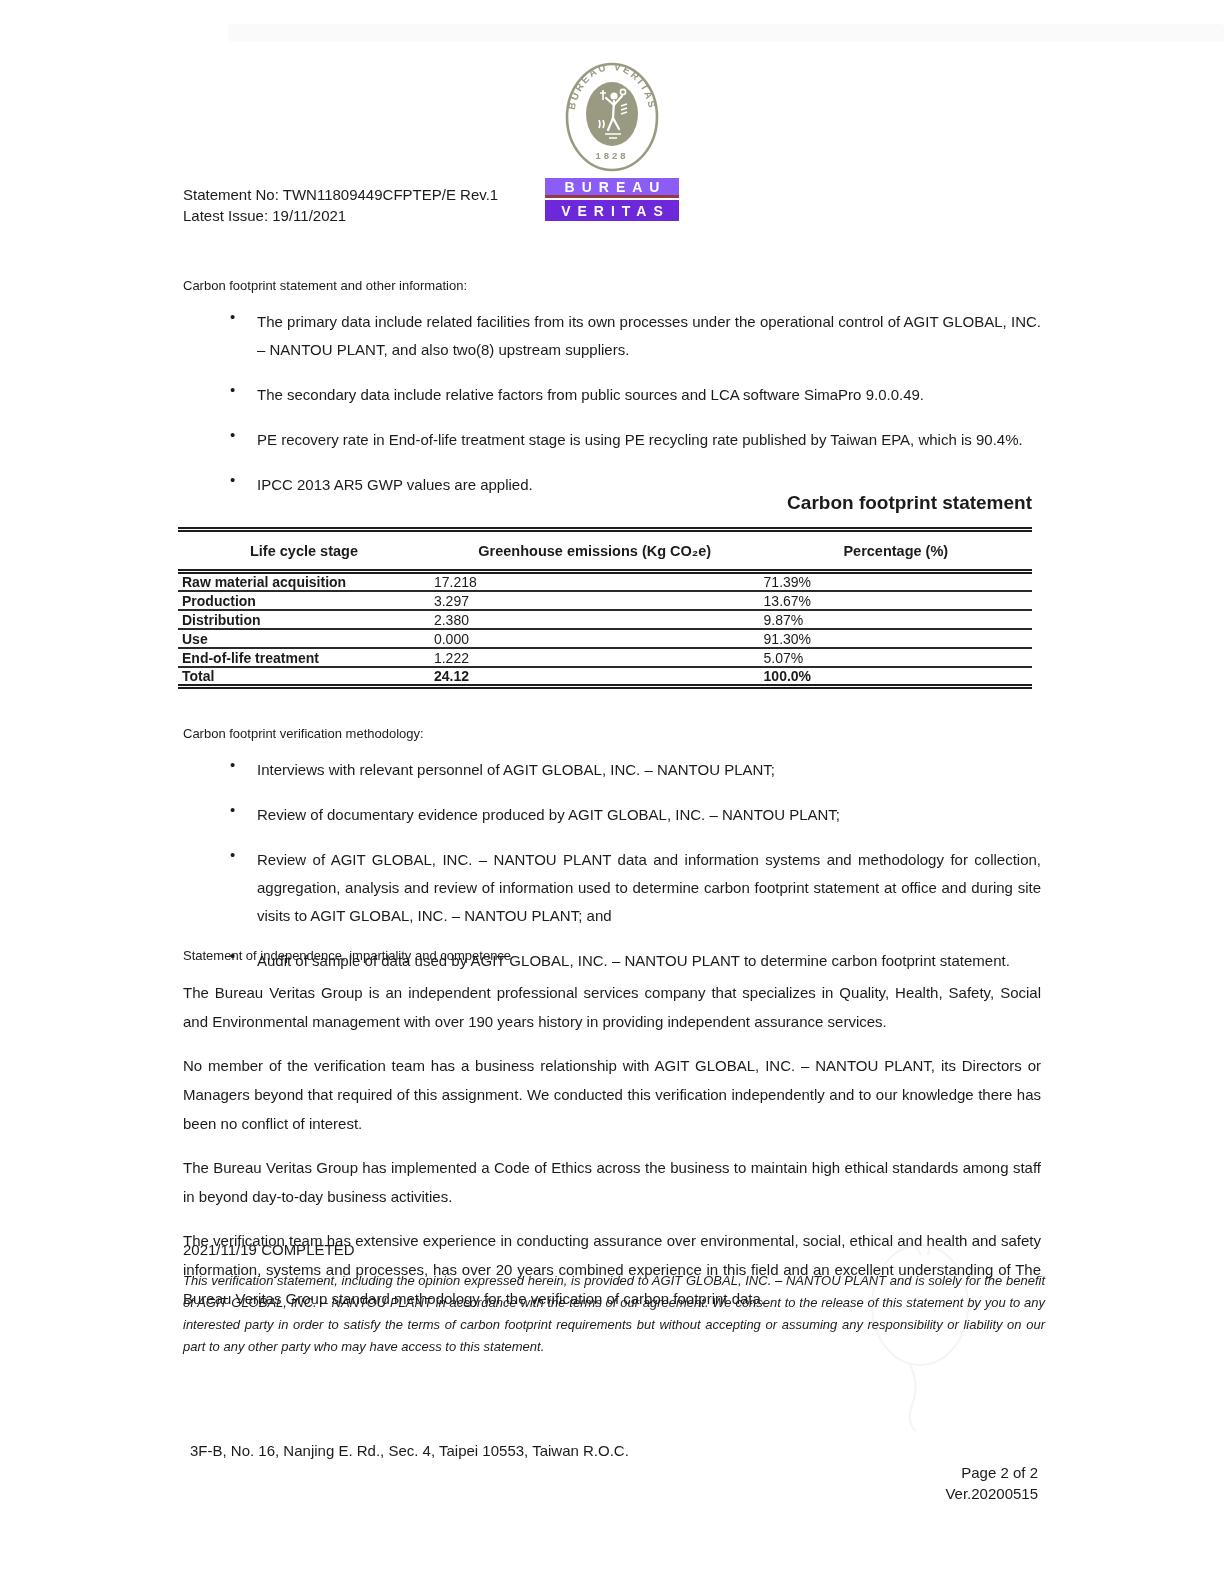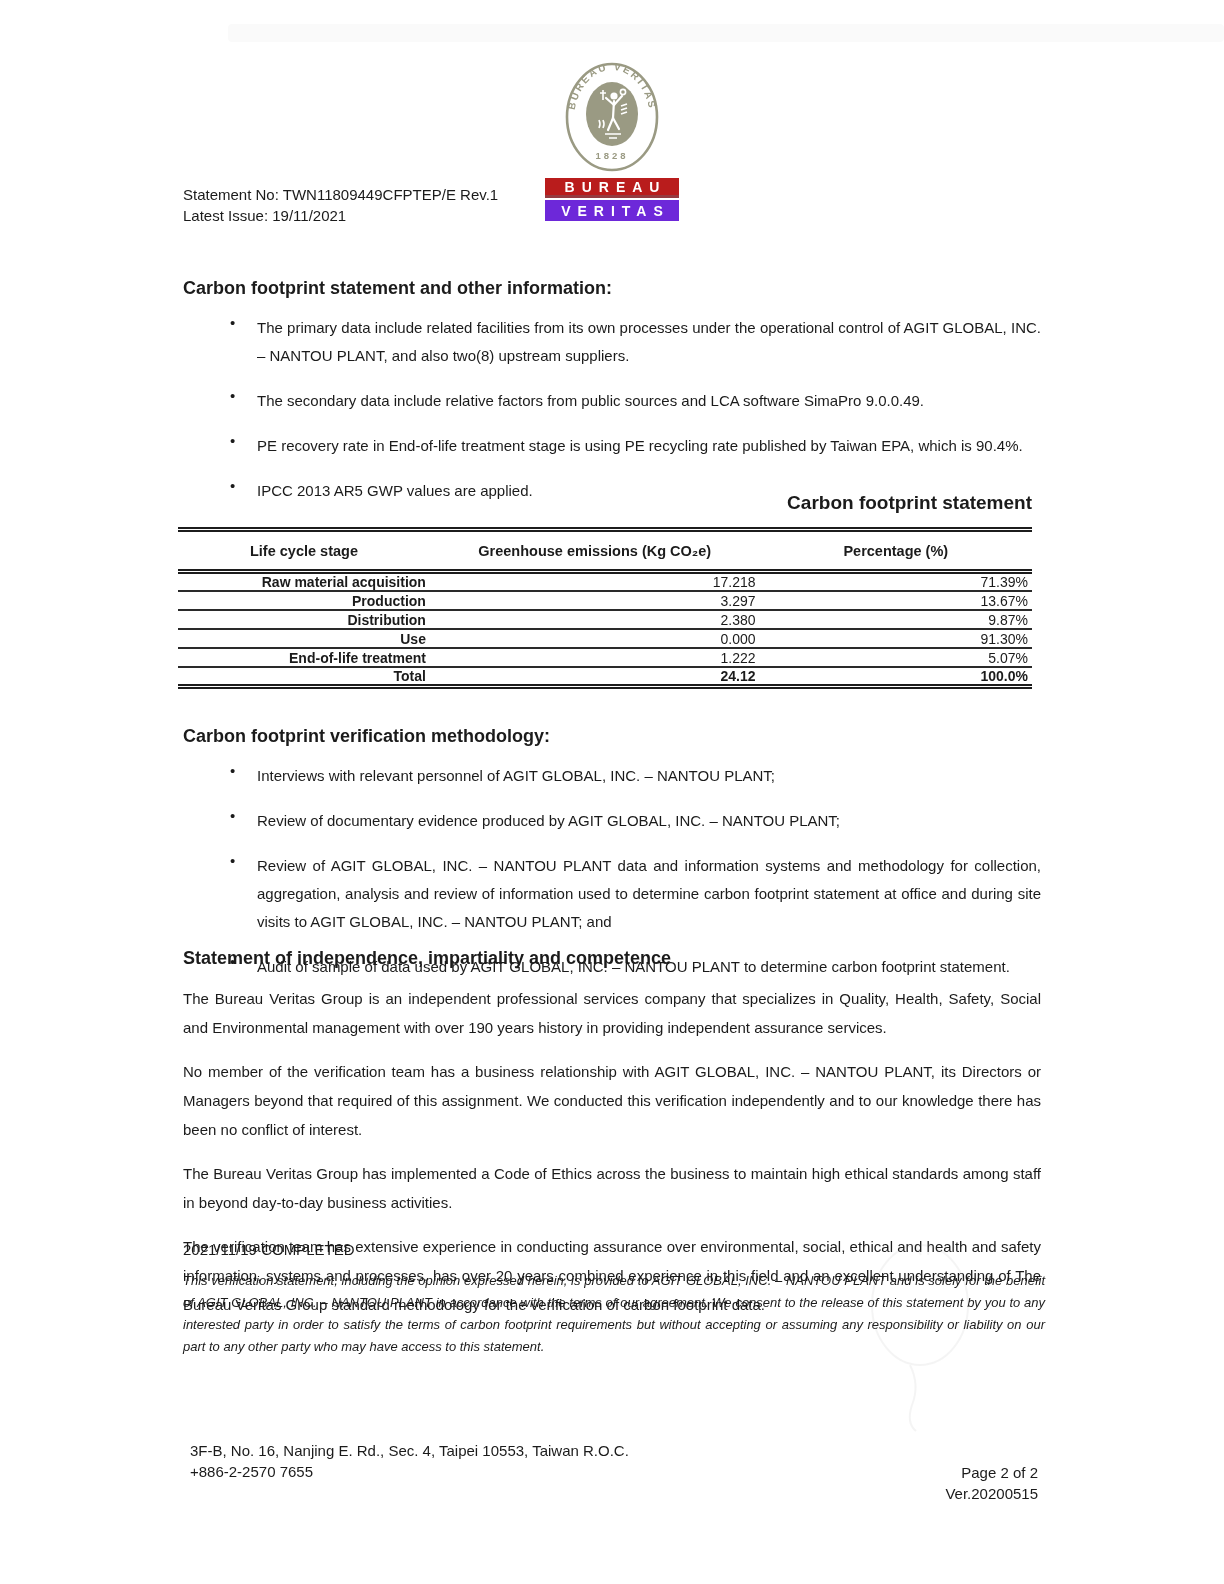--- a/index.html
+++ b/index.html
@@ -19,41 +19,41 @@
   .seal-artifact { position:absolute; left:855px; top:1225px; opacity:0.10; }
 
   
   .meta { position:absolute; left:183px; top:184px; font-size:15px; line-height:21px; }
   .logo-wrap { position:absolute; left:50%; top:60px; transform:translateX(-50%);
     display:flex; flex-direction:column; align-items:center; }
   .emblem { width:98px; height:114px; }
   .wordmark { width:134px; margin-top:4px; }
   .bar { height:20px; display:flex; align-items:center; justify-content:center;
     color:#ffffff; font-weight:bold; font-size:14px; letter-spacing:7px; text-indent:7px; }
-  .bar-olive { background:#b91c1c; border-bottom:3px solid #963a3f; }
+  .bar-olive { background:#8b5cf6; border-bottom:3px solid #963a3f; }
   .bar-red   { background:#6d28d9; margin-top:2px; height:21px; }
 
   
   .section { position:absolute; left:183px; width:858px; }
-  h3.heading { font-size:18px; font-weight:bold; margin-bottom:15px; }
+  h3.heading { font-size:13px; font-weight:normal; margin-bottom:15px; }
   .bullet { display:flex; margin-bottom:17px; }
   .bullet .dot { width:74px; flex:0 0 74px; text-align:left; padding-left:47px; font-size:15px; }
   .bullet .btext { flex:1; font-size:15px; line-height:28px; text-align:justify; }
 
   
   .table-block { position:absolute; left:178px; top:492px; width:854px; }
   .table-title { text-align:right; font-weight:bold; font-size:19px; margin-bottom:13px; }
   table.cf { width:100%; border-collapse:collapse;
     border-top:5px double #1c1c1c; border-bottom:5px double #1c1c1c; }
   table.cf thead th { font-size:14.5px; font-weight:bold; text-align:center;
     height:42px; vertical-align:middle; }
   table.cf thead tr { border-bottom:5px double #1c1c1c; }
   table.cf tbody tr { border-bottom:2px solid #2a2a2a; }
   table.cf tbody tr:last-child { border-bottom:none; }
-  table.cf td { font-size:14px; text-align:right; height:19px; padding:0 4px; }
+  table.cf td { font-size:14px; text-align:left; height:19px; padding:0 4px; }
   table.cf td.stage { font-weight:bold; }
   table.cf tr.total td { font-weight:bold; }
   .col-stage { width:29.5%; } .col-ghg { width:38.6%; } .col-pct { width:31.9%; }
 
   
   .para { font-size:15px; line-height:29px; text-align:justify; margin-bottom:15px; }
 
   .completed { position:absolute; left:183px; top:1241px; font-size:15px; }
   .disclaimer { position:absolute; left:183px; top:1270px; width:862px;
     font-size:13px; font-style:italic; line-height:22px; text-align:justify; }
@@ -218,20 +218,19 @@
   <p class="disclaimer">This verification statement, including the opinion expressed herein, is provided to AGIT GLOBAL, INC. – NANTOU PLANT and is solely for the benefit of AGIT GLOBAL, INC. – NANTOU PLANT in accordance with the terms of our agreement. We consent to the release of this statement by you to any interested party in order to satisfy the terms of carbon footprint requirements but without accepting or assuming any responsibility or liability on our part to any other party who may have access to this statement.</p>
 
   <svg class="seal-artifact" width="130" height="210" viewBox="0 0 130 210" xmlns="http://www.w3.org/2000/svg">
     <ellipse cx="65" cy="80" rx="48" ry="60" fill="none" stroke="#9a9a9a" stroke-width="2"></ellipse>
     <path d="M55,140 q10,20 2,40 q-6,18 4,26" fill="none" stroke="#9a9a9a" stroke-width="2"></path>
     <path d="M60,20 l6,10 M75,18 l-2,12" fill="none" stroke="#9a9a9a" stroke-width="2"></path>
   </svg>
 
   <div class="footer-left">
     <div class="footer-line">3F-B, No. 16, Nanjing E. Rd., Sec. 4, Taipei 10553, Taiwan R.O.C.</div>
-    <div class="footer-line">+886-2-2570 7655</div>
   </div>
   <div class="footer-right">
     <div>Page 2 of 2</div>
     <div>Ver.20200515</div>
   </div>
 
 </div>
 
 </body></html>

